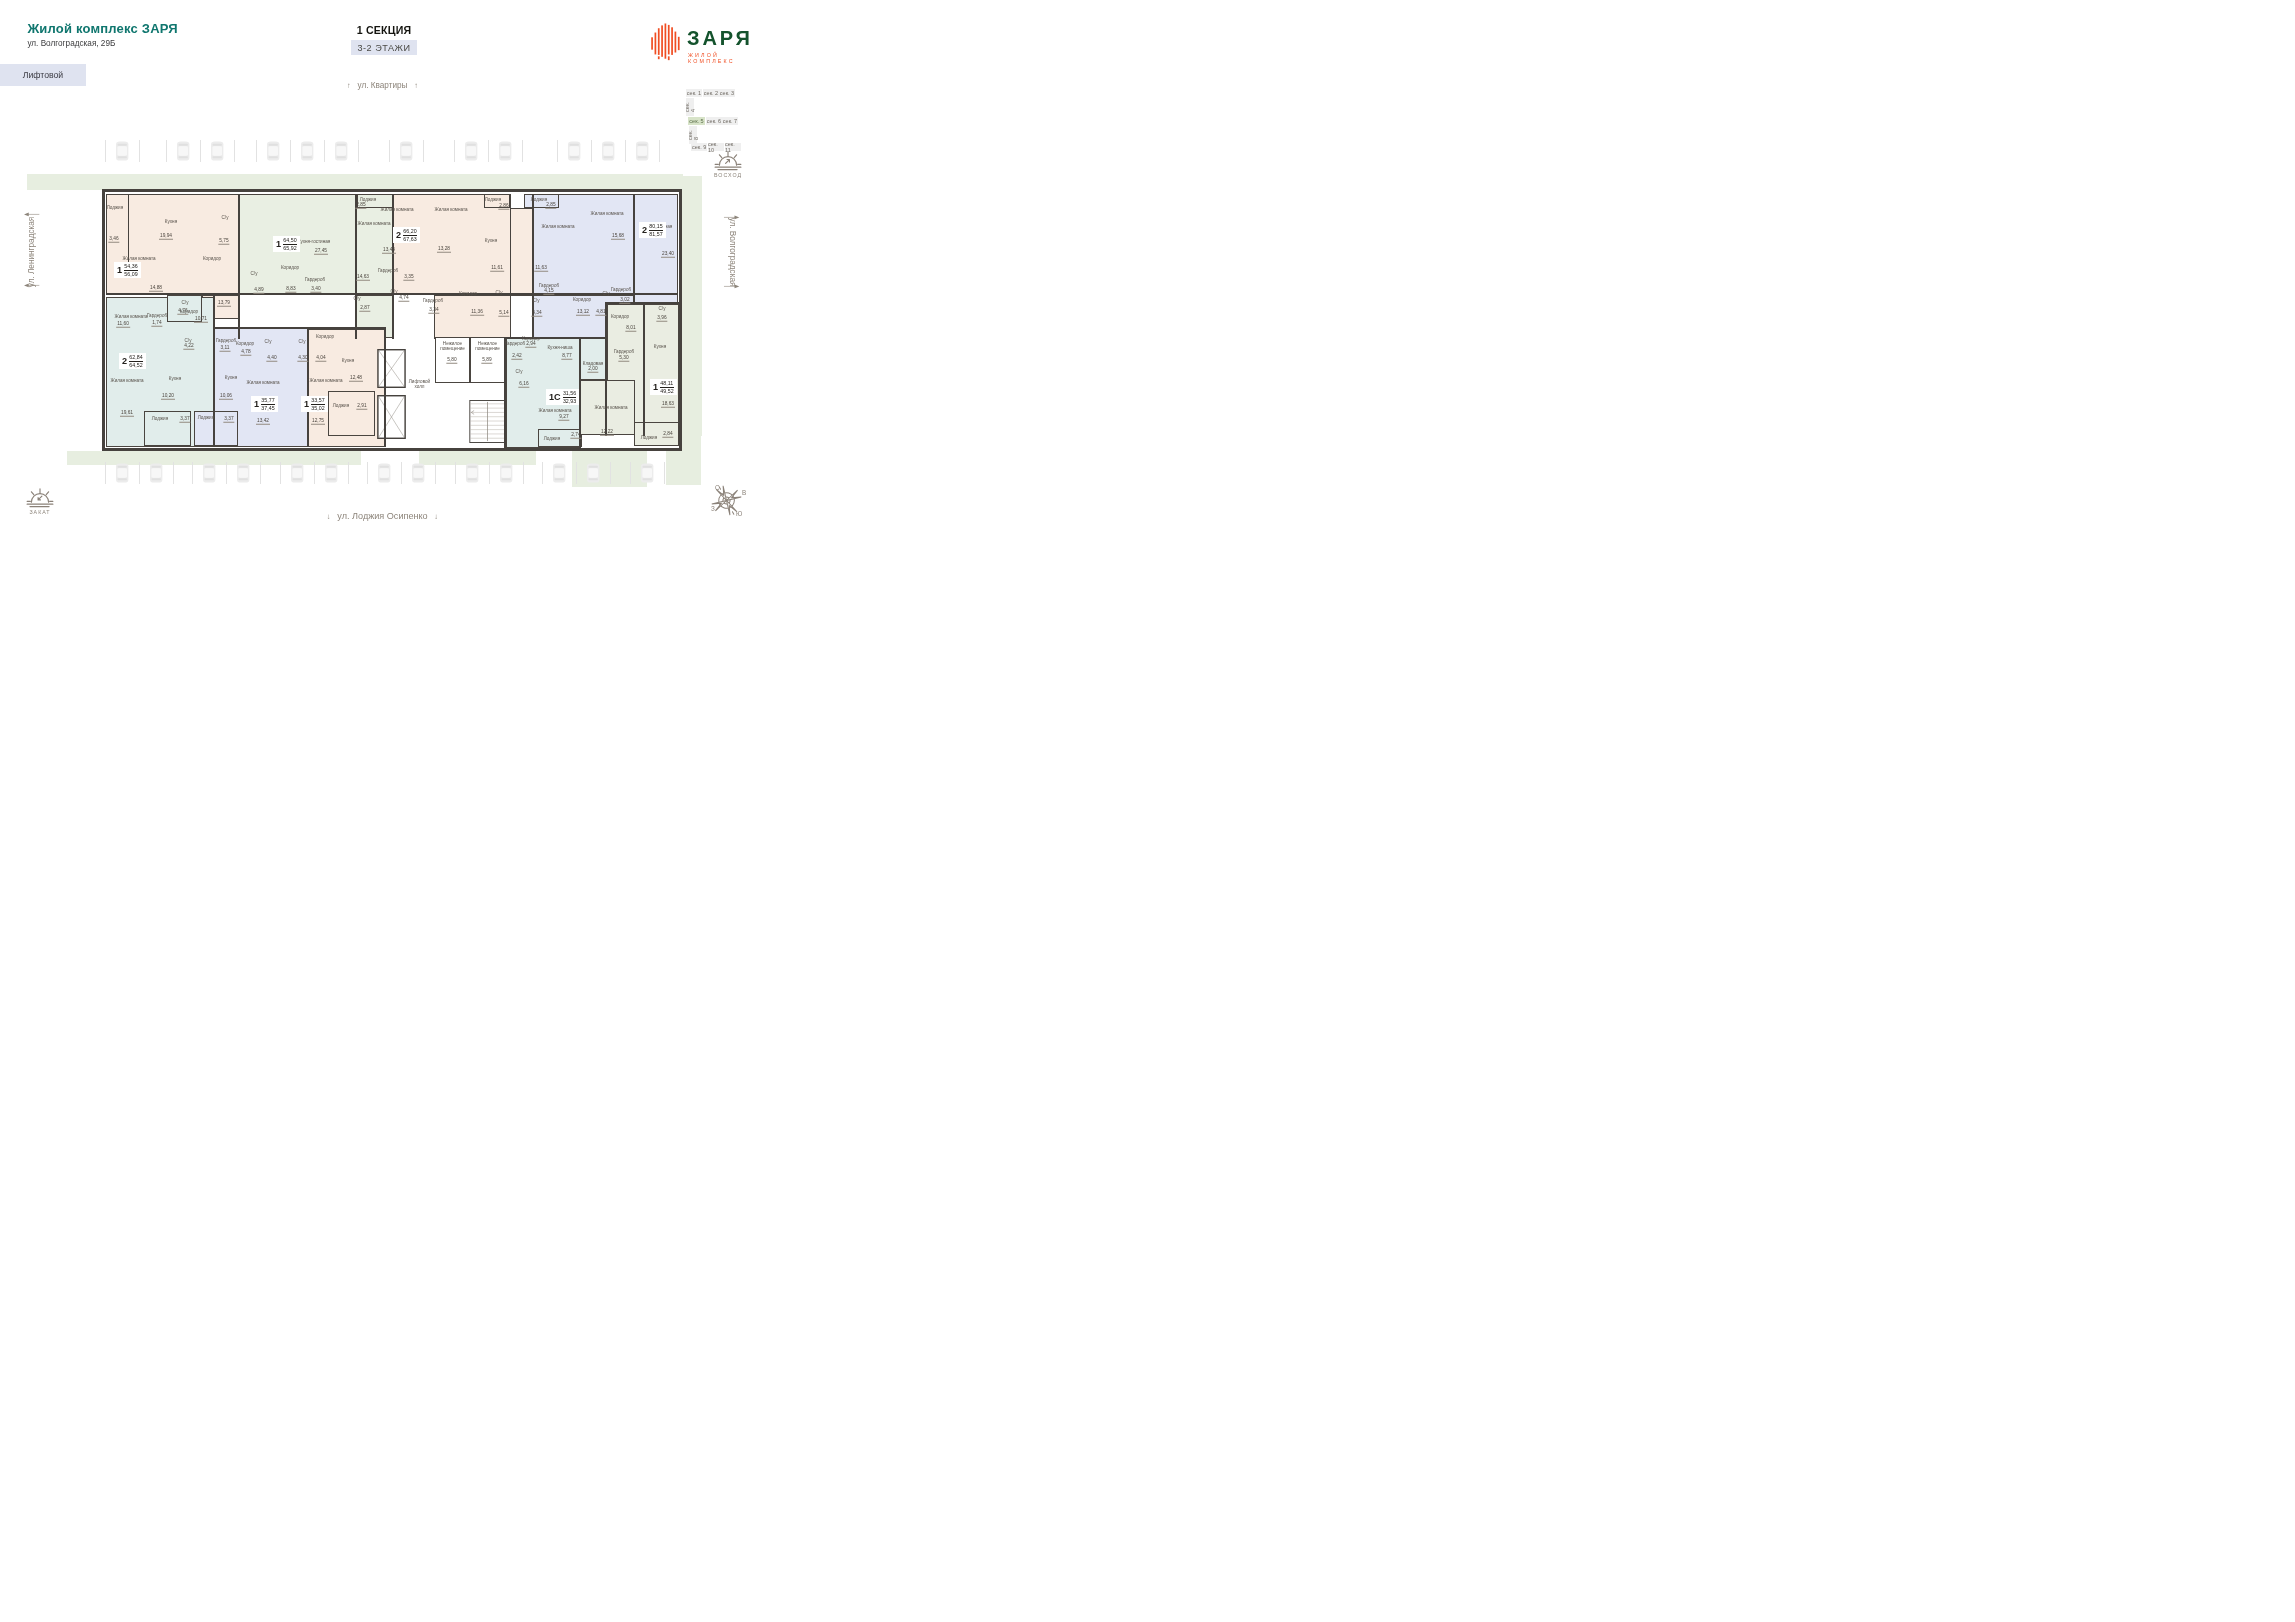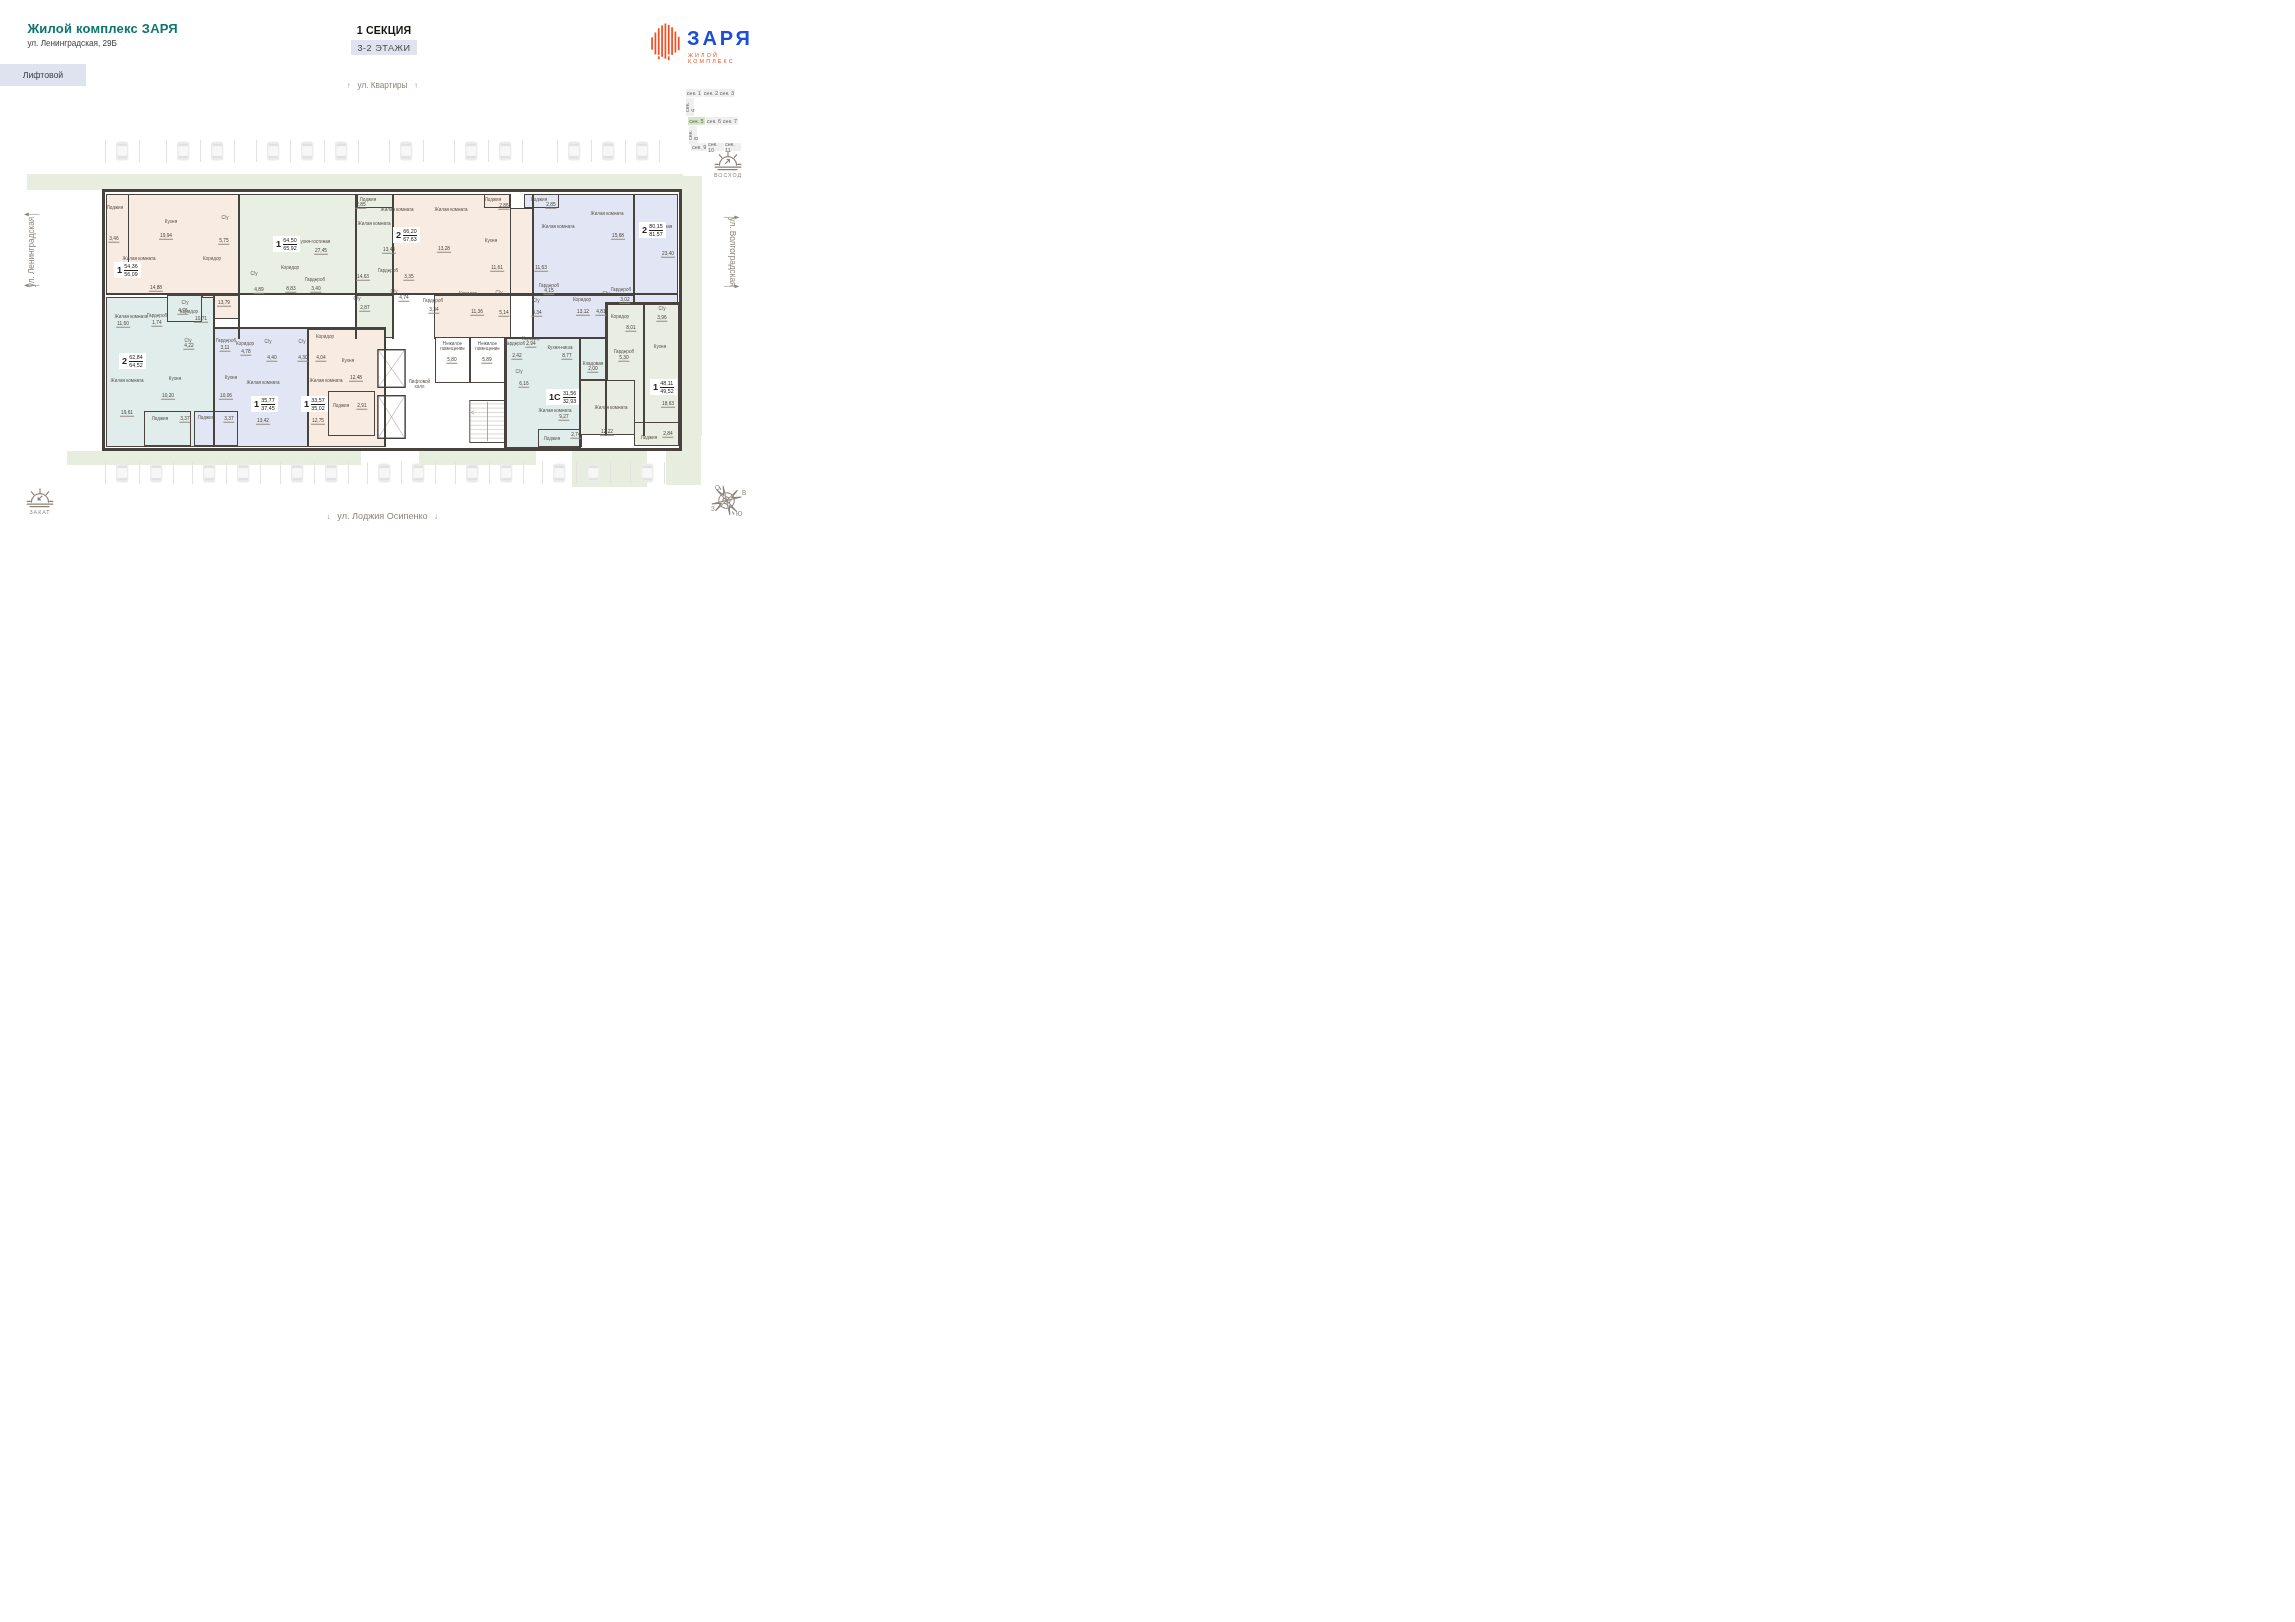--- a/index.html
+++ b/index.html
@@ -13,21 +13,21 @@
   .sec-title{position:absolute;left:336px;top:24px;width:96px;text-align:center;font-size:10.6px;font-weight:bold;color:#14140f;letter-spacing:0.2px;}
   .floors-box{position:absolute;left:351px;top:40px;width:66px;height:15px;background:#dfe3f0;display:flex;align-items:center;justify-content:center;font-size:9.1px;color:#4a4a45;letter-spacing:0.5px;}
   .street{color:#8d857b;font-size:8.2px;white-space:nowrap;}
   .street .arr{font-size:7.7px;color:#8d857b;font-weight:400;padding:0 6.7px;}
   .street-top{position:absolute;left:0;top:81px;width:765px;text-align:center;}
   .street-bottom{position:absolute;left:0;top:511px;width:765px;text-align:center;font-size:9.1px;}
   .vstreet{position:absolute;white-space:nowrap;color:#8d857b;font-size:8.2px;}
   .varrow{position:absolute;}
   
   .logo-mark{position:absolute;left:650px;top:23px;}
-  .logo-name{position:absolute;left:687px;top:27px;font-size:20px;font-weight:bold;color:#1d4ed8;letter-spacing:2.9px;}
+  .logo-name{position:absolute;left:687px;top:27px;font-size:20px;font-weight:bold;color:#14532d;letter-spacing:2.9px;}
   .logo-tag{position:absolute;left:688px;top:52px;font-size:5.3px;color:#f04e23;letter-spacing:2.2px;}
   
   .nav-box{position:absolute;background:#efefef;color:#6f6a63;font-size:5.5px;display:flex;align-items:center;justify-content:center;cursor:pointer;}
   .nav-box.active{background:#d7e3c8;color:#5c6e4a;}
   .nav-box.vert span{transform:rotate(-90deg);display:block;}
   
   .icon-label{position:absolute;font-size:5.3px;color:#8d857b;letter-spacing:1px;text-align:center;}
   
   .greenery{position:absolute;background:#e7eee0;}
   .bbase{position:absolute;left:102px;top:189px;width:580px;height:262px;background:#fff;border:3.8px solid #46423e;box-sizing:border-box;}
@@ -44,21 +44,21 @@
   .stall{width:33px;height:22px;border-left:1px solid #e2e2e2;display:flex;align-items:center;justify-content:center;}
   .stall:last-child{border-right:1px solid #e2e2e2;}
   svg{display:block;}
 </style>
 </head>
 <body>
 
 <div class="canvas">
 
   <div class="title">Жилой комплекс ЗАРЯ</div>
-  <div class="address">ул. Ленинградская, 29Б</div>
+  <div class="address">ул. Волгоградская, 29Б</div>
   <div class="apts-btn">Лифтовой</div>
 
   <div class="sec-title">1 СЕКЦИЯ</div>
   <div class="floors-box">3-2 ЭТАЖИ</div>
   <div class="street street-top">
     <span class="arr">↑</span><span>ул. Квартиры</span><span class="arr">↑</span>
   </div>
   <div class="street street-bottom">
     <span class="arr">↓</span><span>ул. Лоджия Осипенко</span><span class="arr">↓</span>
   </div>

